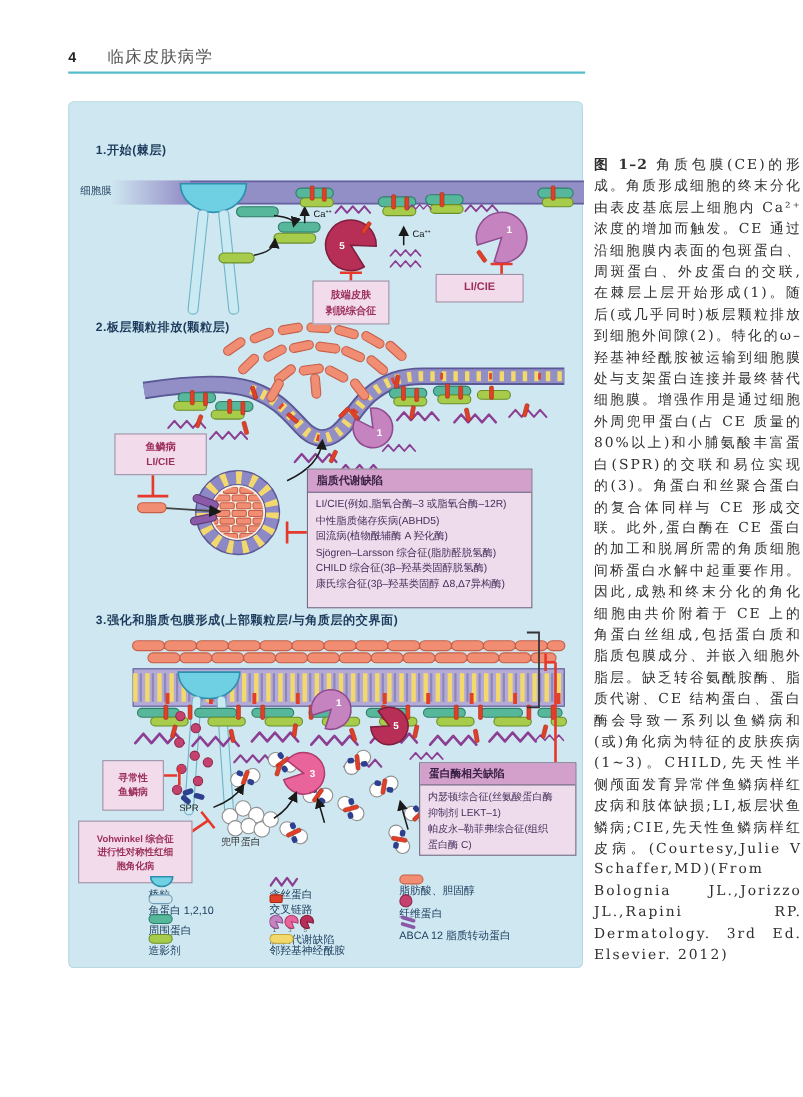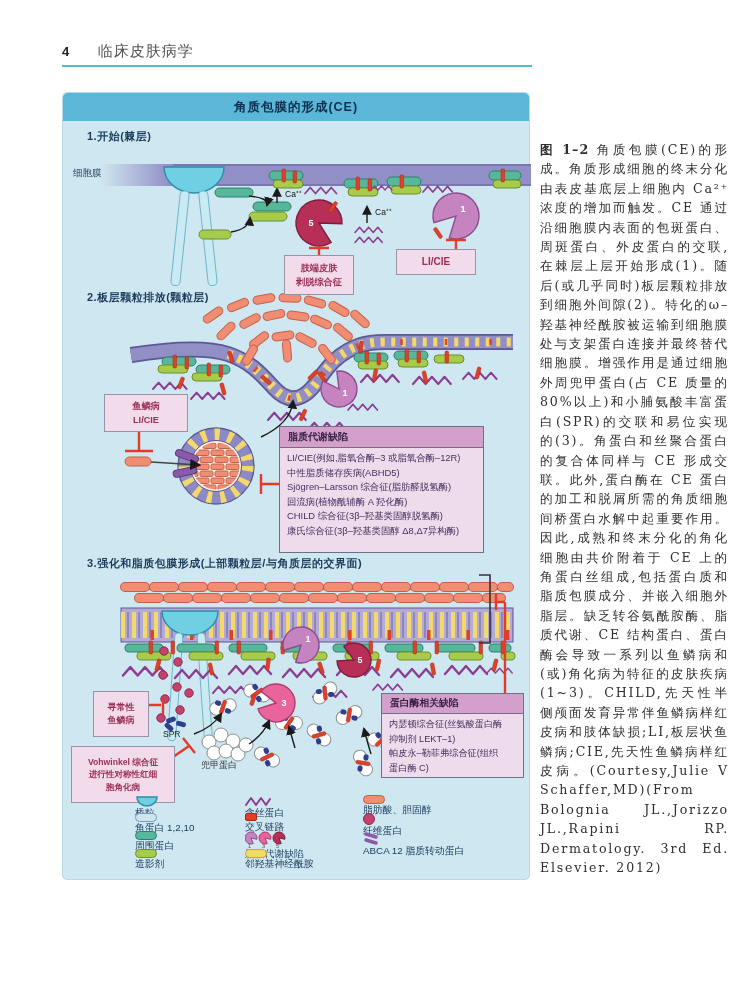--- a/index.html
+++ b/index.html
@@ -491,23 +491,20 @@
       <path class="arr" d="M372,658 Q378,646 374,632" marker-end="url(#ah)"></path>
 
       <path d="M416,482 H427 V550 H416" fill="none" stroke="#333" stroke-width="1.6"></path>
       <path class="redl" d="M433,501 V517 M433,509 H442 M442,509 V600"></path>
 
       <path class="redl" d="M86,612 H98 M100,604 V621"></path>
       <path class="redl" d="M110,664 L126,653 M120,645 L132,660"></path>
     </g>
   </svg>
 
-  <div class="panel-title">
-    <span>角质包膜的形成(CE)</span>
-  </div>
 
   <div class="sec-title" style="left:24px;top:36px;">1.开始(棘层)</div>
   <div class="small-lab" style="left:10px;top:74px;">细胞膜</div>
   <div class="sec-title" style="left:24px;top:197px;">2.板层颗粒排放(颗粒层)</div>
   <div class="sec-title" style="left:24px;top:463px;">3.强化和脂质包膜形成(上部颗粒层/与角质层的交界面)</div>
   <div class="small-lab" style="left:100px;top:636px;font-size:8.5px;color:#222;">SPR</div>
   <div class="small-lab" style="left:138px;top:666px;font-size:9px;color:#333;">兜甲蛋白</div>
 
   <div class="pbox" style="left:221px;top:162px;width:70px;height:40px;">
     <span>肢端皮肤</span>
@@ -528,22 +525,22 @@
     <span>Vohwinkel 综合征</span>
     <span>进行性对称性红细</span>
     <span>胞角化病</span>
   </div>
 
   <div class="ibox" style="left:216px;top:333px;width:205px;height:127px;">
     <div class="hd">脂质代谢缺陷</div>
     <div class="bd">
       <div>LI/CIE(例如,脂氧合酶–3 或脂氧合酶–12R)</div>
       <div>中性脂质储存疾病(ABHD5)</div>
+      <div>回流病(植物酰辅酶 A 羟化酶)</div>
       <div>Sjögren–Larsson 综合征(脂肪醛脱氢酶)</div>
-      <div>回流病(植物酰辅酶 A 羟化酶)</div>
       <div>CHILD 综合征(3β–羟基类固醇脱氢酶)</div>
       <div>康氏综合征(3β–羟基类固醇 Δ8,Δ7异构酶)</div>
     </div>
   </div>
 
   <div class="ibox" style="left:318px;top:600px;width:143px;height:85px;">
     <div class="hd" style="font-size:9.8px;">蛋白酶相关缺陷</div>
     <div class="bd" style="font-size:9.2px;line-height:14.6px;">
       <div>内瑟顿综合征(丝氨酸蛋白酶</div>
       <div>抑制剂 LEKT–1)</div>

